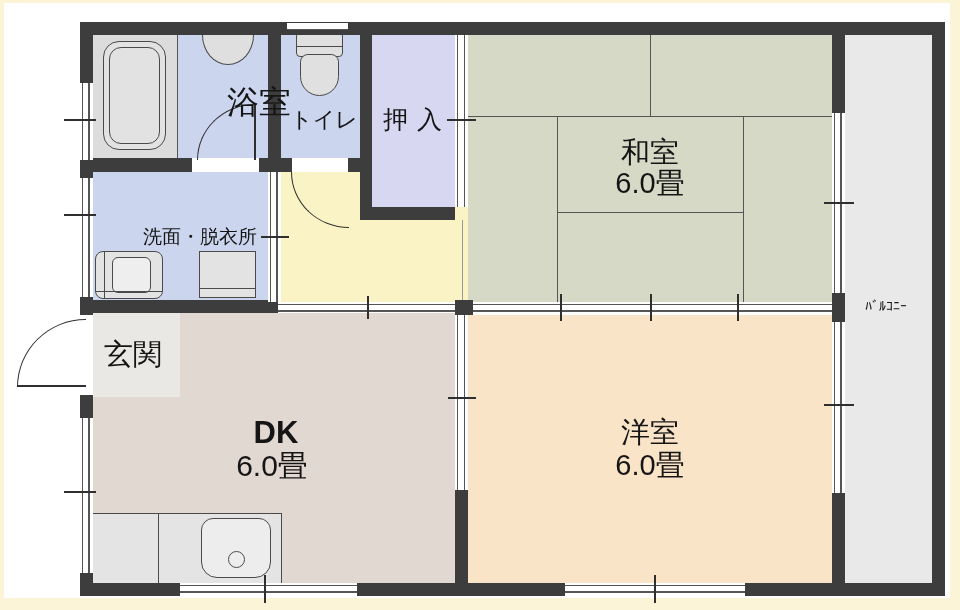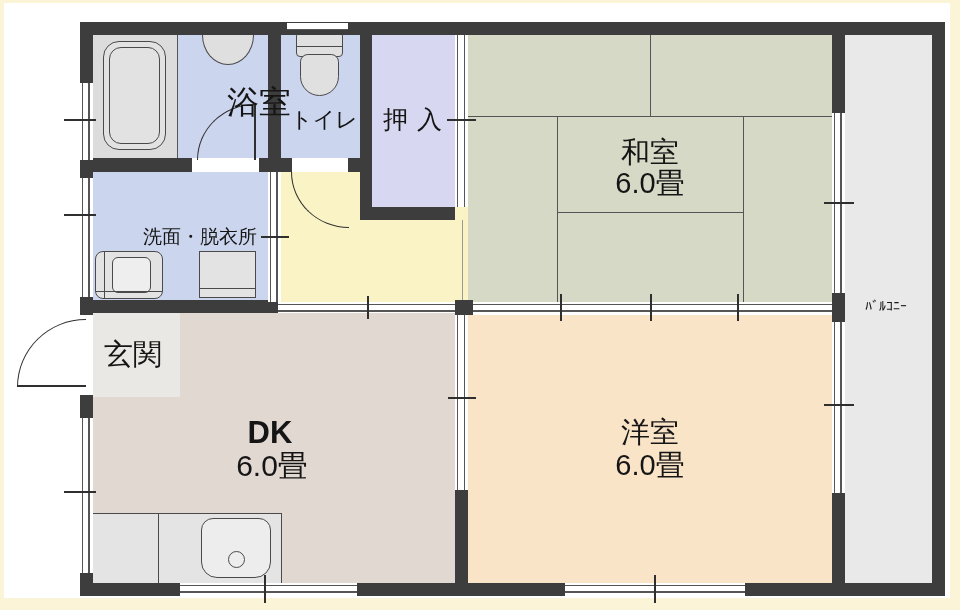--- a/index.html
+++ b/index.html
@@ -124,20 +124,20 @@
   <div class="ln" style="left:254px;top:104px;width:2px;height:56px;background:#2f2f2f;"></div>
   <div class="arc" style="left:291px;top:172px;width:58px;height:56px;border-width:0 0 1.6px 1.6px;border-bottom-left-radius:100%;"></div>
   <div class="arc" style="left:17px;top:319px;width:69px;height:68px;border-width:1.6px 0 0 1.6px;border-top-left-radius:100%;"></div>
   <div class="ln" style="left:17px;top:385px;width:69px;height:2px;background:#2f2f2f;"></div>
 
   <div class="lbl" style="left:259px;top:102px;font-size:32px;">浴室</div>
   <div class="lbl" style="left:324px;top:120px;font-size:22px;">トイレ</div>
   <div class="lbl" style="left:417px;top:119px;font-size:25px;letter-spacing:9px;">押入</div>
   <div class="lbl" style="left:180px;top:236px;font-size:19px;margin-left:20px;">洗面・脱衣所</div>
   <div class="lbl" style="left:133px;top:354px;font-size:29px;">玄関</div>
-  <div class="lbl" style="left:270px;top:432px;font-size:31px;font-weight:600;">DK</div>
+  <div class="lbl" style="left:276px;top:432px;font-size:31px;font-weight:600;">DK</div>
   <div class="lbl" style="left:272px;top:466px;font-size:30px;">6.0畳</div>
   <div class="lbl" style="left:650px;top:152px;font-size:29px;">和室</div>
   <div class="lbl" style="left:650px;top:183px;font-size:29px;">6.0畳</div>
   <div class="lbl" style="left:650px;top:432px;font-size:29px;">洋室</div>
   <div class="lbl" style="left:650px;top:465px;font-size:29px;">6.0畳</div>
   <div class="lbl" style="left:886px;top:306px;font-size:14px;">ﾊﾞﾙｺﾆｰ</div>
 </div>
 
 </body></html>

